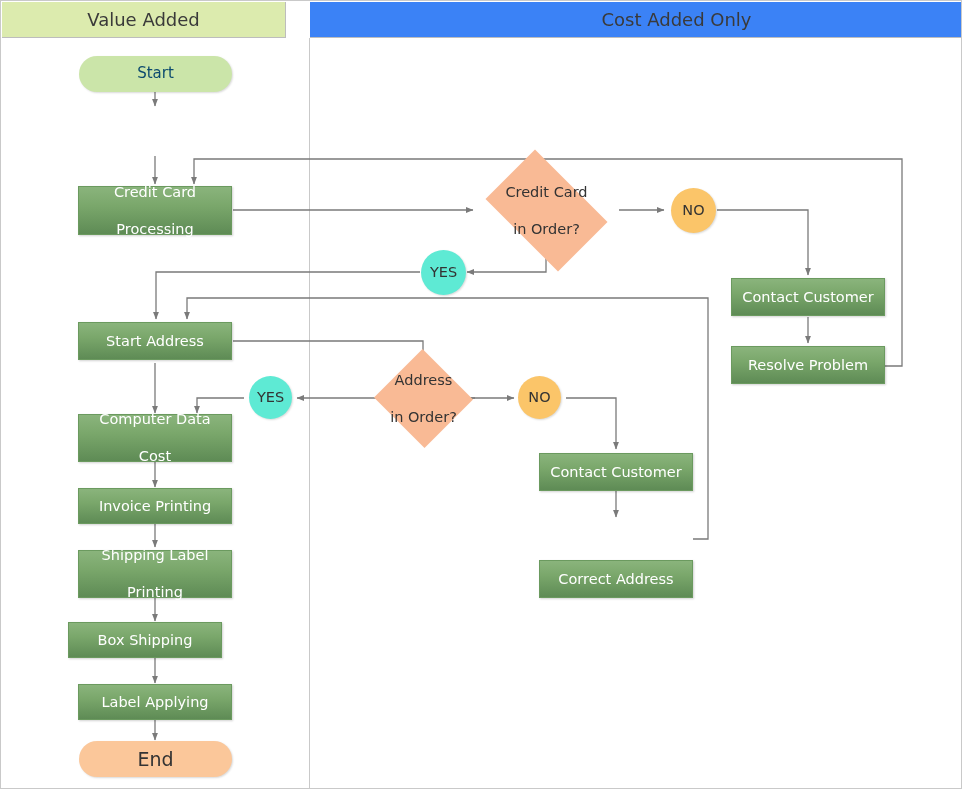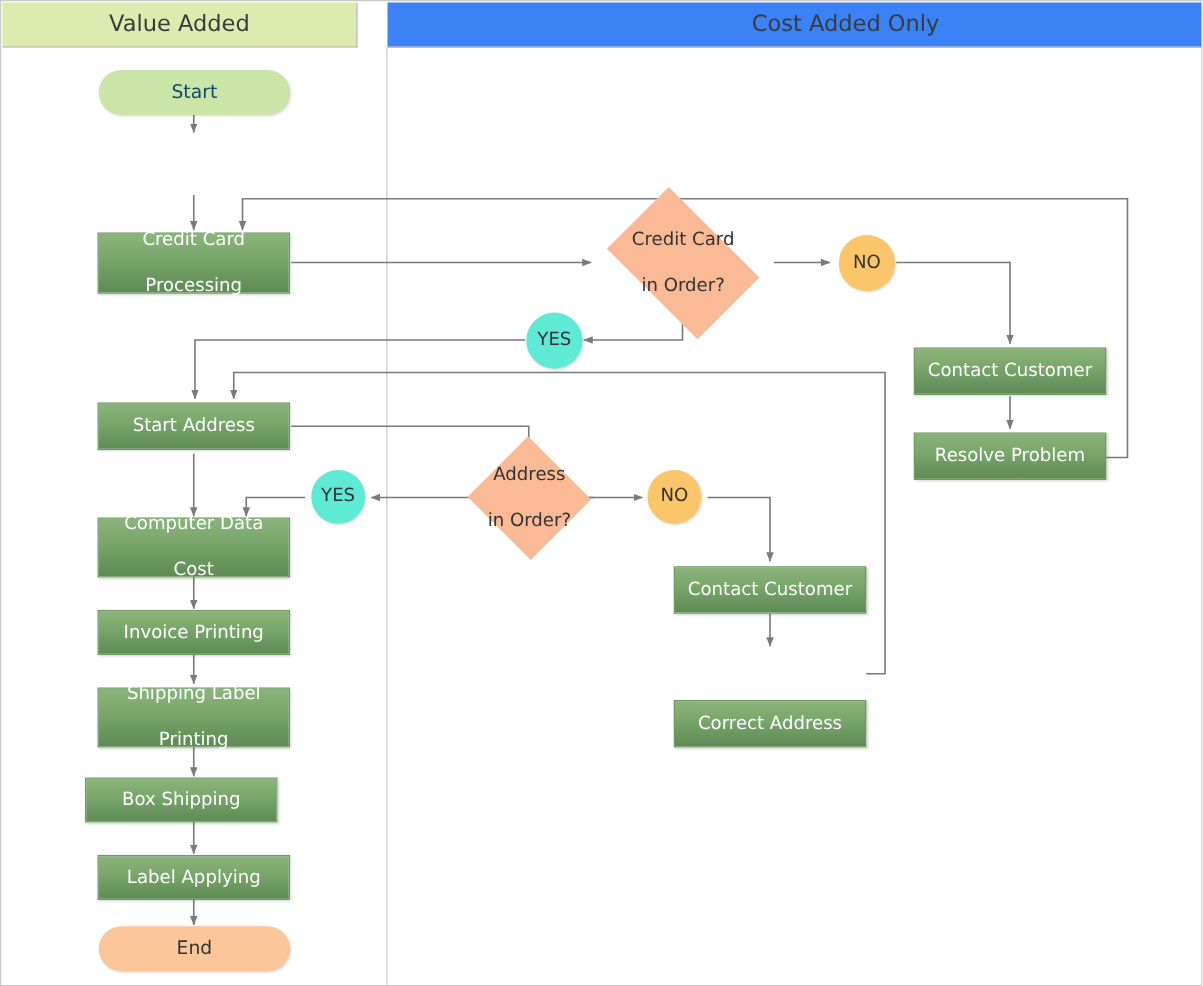--- a/index.html
+++ b/index.html
@@ -66,21 +66,21 @@
   .terminator-start {
     background: #cbe5a9;
     color: #0c4a6e;
     font-size: 15px;
     border-radius: 22px;
     box-shadow: 1px 1px 2px rgba(0,0,0,0.15);
   }
   .terminator-end {
     background: #fbc79a;
     color: #333333;
-    font-size: 15px;
+    font-size: 19px;
     border-radius: 22px;
     box-shadow: 1px 1px 2px rgba(0,0,0,0.15);
   }
   .decision {
     color: #333333;
     font-size: 14.5px;
   }
   .decision .dia-shape {
     position: absolute;
     left: 0; top: 0; width: 100%; height: 100%;

